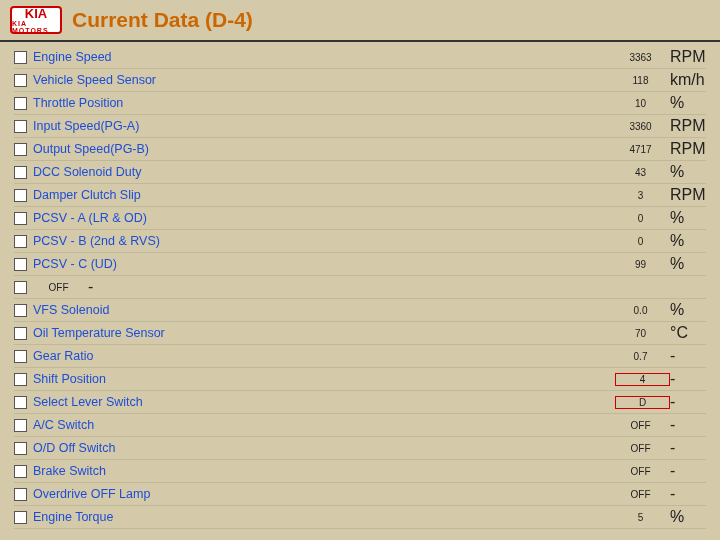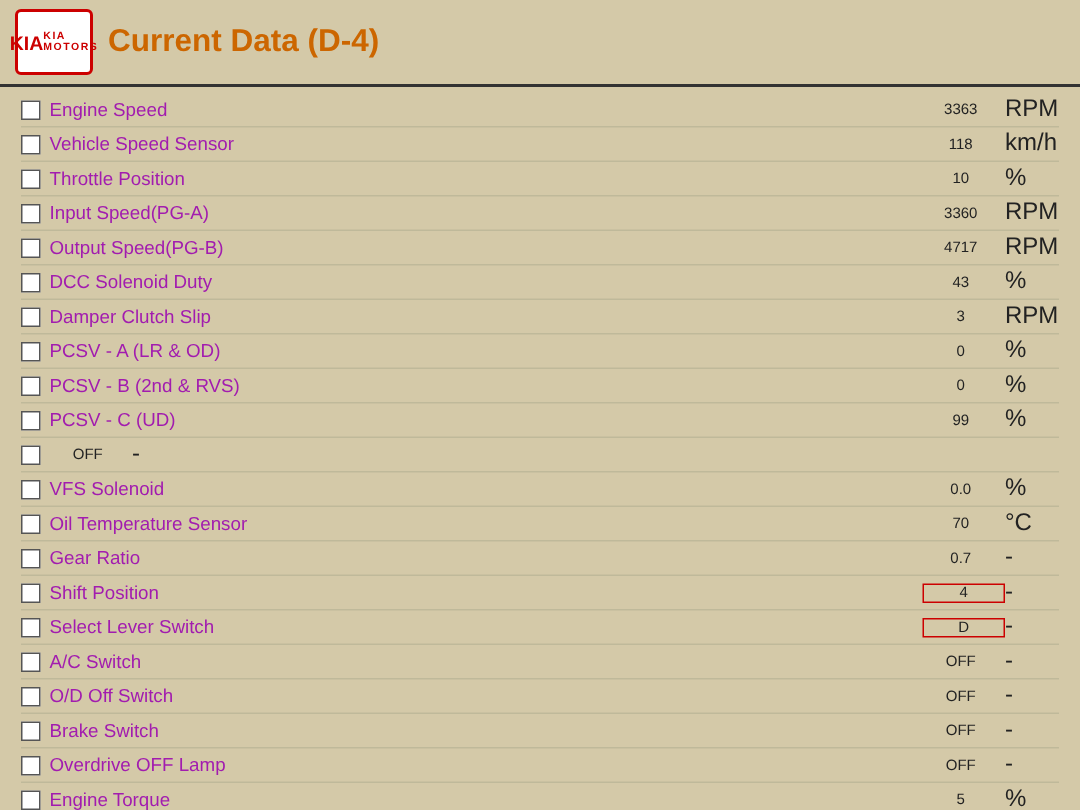--- a/index.html
+++ b/index.html
@@ -16,25 +16,25 @@
       background: #d4c9a8;
       border-bottom: 2px solid #333;
       padding: 6px 10px;
       display: flex;
       align-items: center;
       gap: 10px;
     }
 
     .kia-logo {
       width: 52px;
-      height: 44px;
+      height: 28px;
       border: 2px solid #cc0000;
       border-radius: 4px;
       display: flex;
-      flex-direction: row;
+      flex-direction: column;
       align-items: center;
       justify-content: center;
       background: #fff;
     }
 
     .kia-logo-text {
       color: #cc0000;
       font-weight: bold;
       font-size: 13px;
       line-height: 1;
@@ -71,21 +71,21 @@
       height: 13px;
       border: 1px solid #555;
       background: #fff;
       margin-right: 6px;
       flex-shrink: 0;
       display: inline-block;
     }
 
     .row-label {
       flex: 1;
-      color: #a21caf;
+      color: #1d4ed8;
       font-size: 12.5px;
     }
 
     .row-value {
       min-width: 55px;
       text-align: center;
       color: #222;
       font-size: 10px;
       padding-right: 4px;
     }

